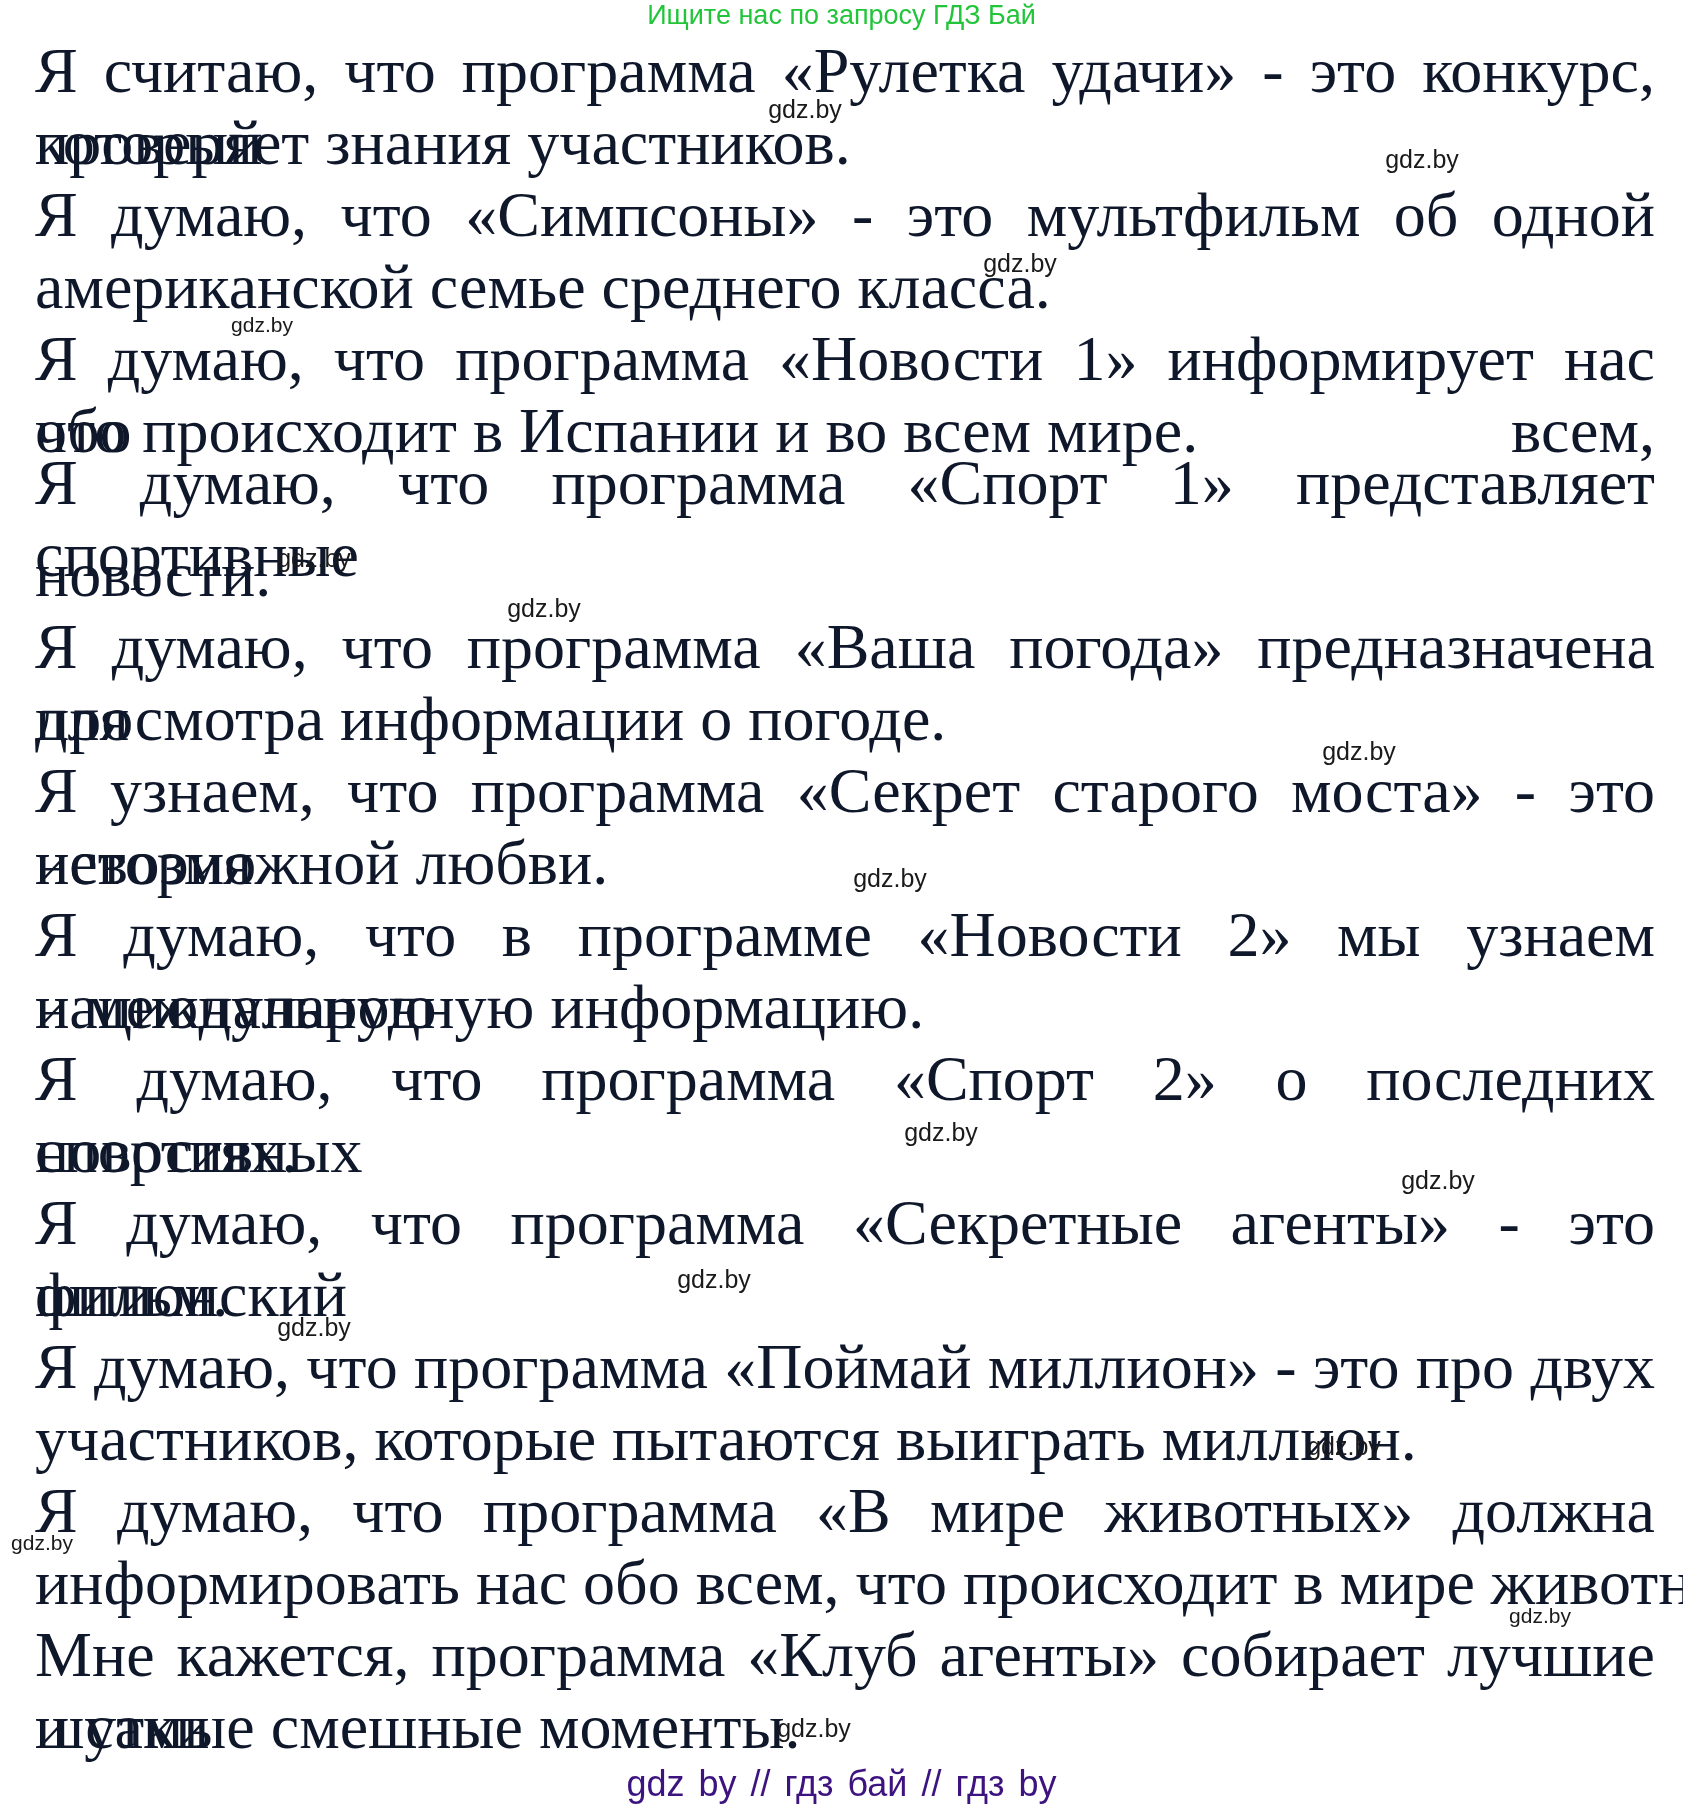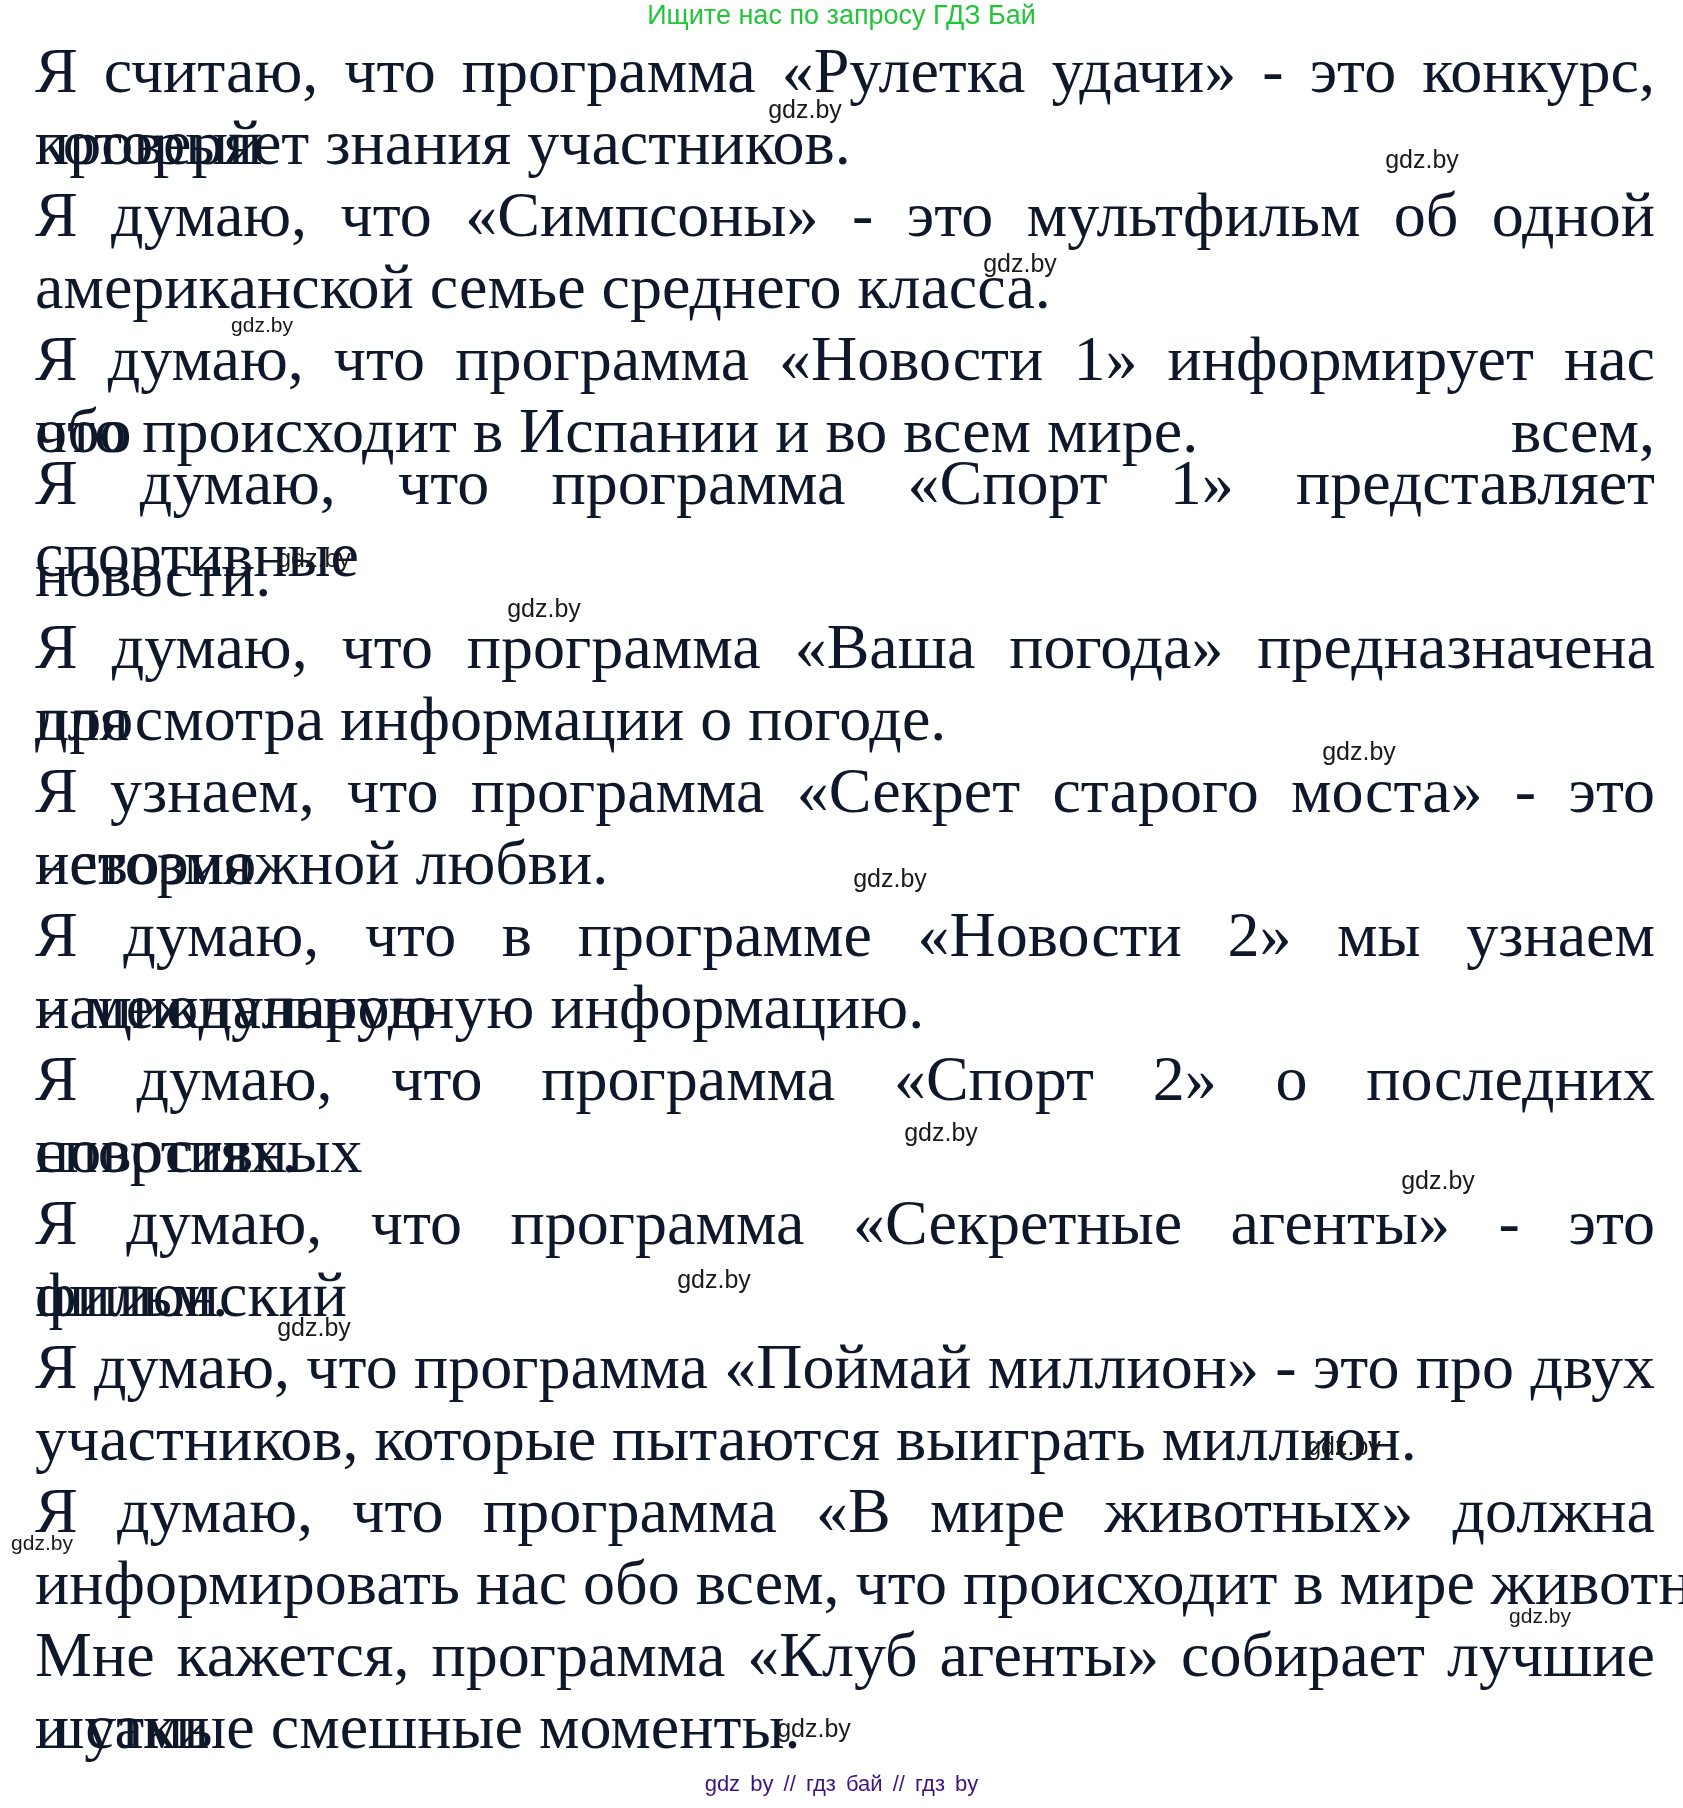--- a/index.html
+++ b/index.html
@@ -18,21 +18,21 @@
   .text-line.justify { text-align: justify; text-align-last: justify; white-space: normal; }
   .watermark {
     position: absolute; font-family: "Liberation Sans", sans-serif;
     font-size: 25px; line-height: 26px; color: #1a1a1a;
     transform: translate(-50%, -50%); white-space: nowrap;
   }
   .watermark.small { font-size: 21px; }
   .footer {
     position: absolute; left: 0; top: 1766px; width: 1683px; height: 36px;
     text-align: center; font-family: "Liberation Sans", sans-serif;
-    font-size: 22px; line-height: 36px; color: #3d1380;
+    font-size: 36px; line-height: 36px; color: #3d1380;
     word-spacing: 4px;
   }
 </style>
 </head>
 <body>
 
 <div class="header">Ищите нас по запросу ГДЗ Бай</div>
 
 <div id="text-body">
 

